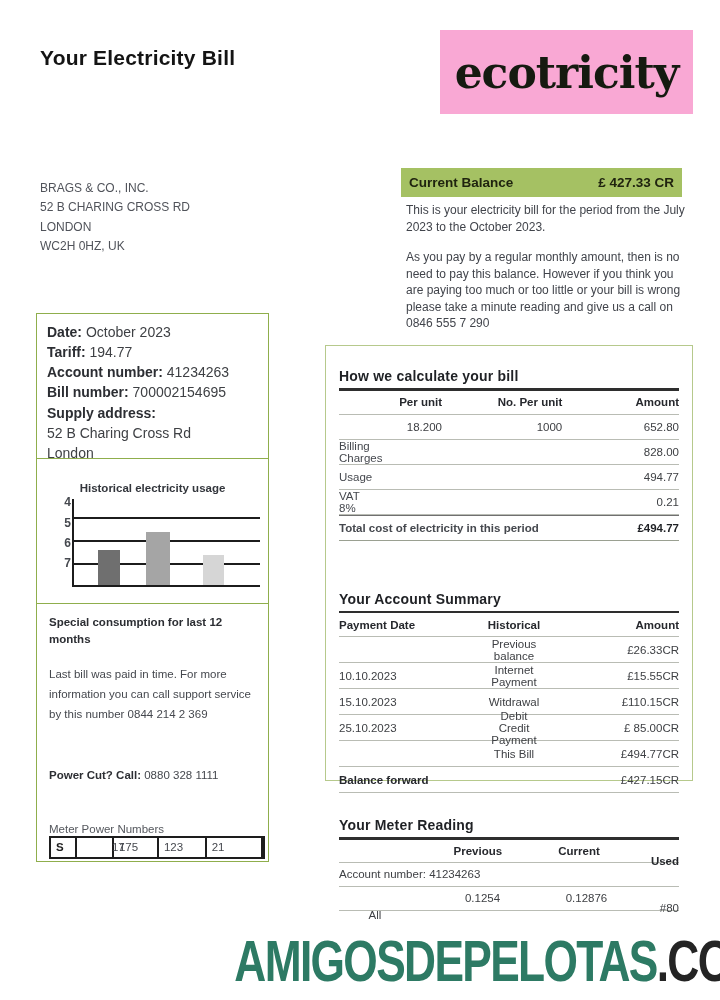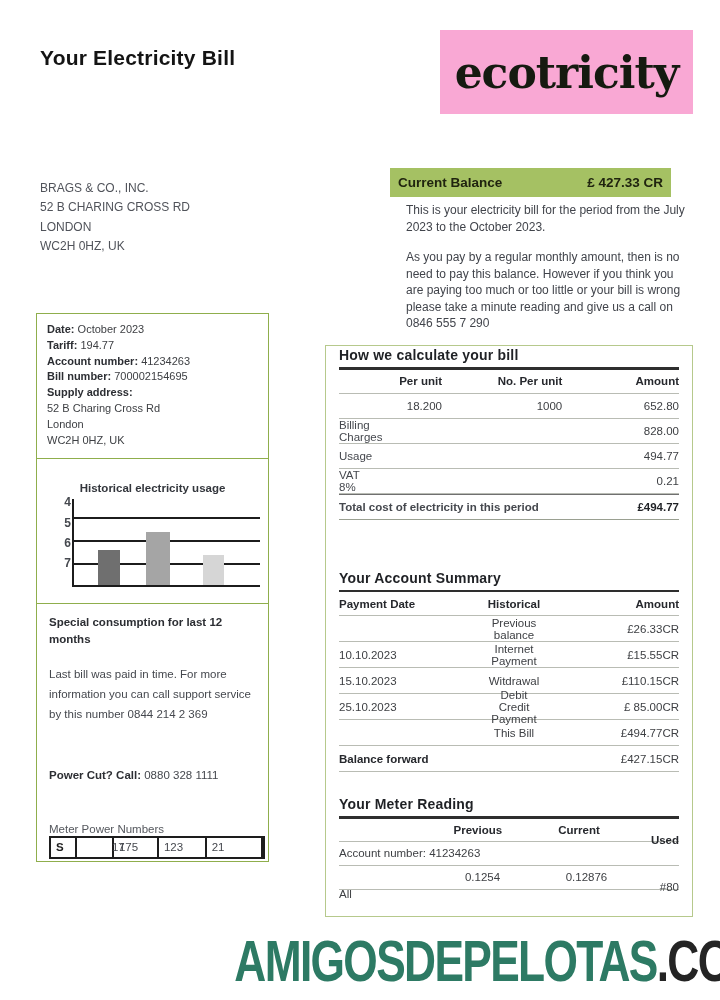--- a/index.html
+++ b/index.html
@@ -30,38 +30,38 @@
   }
 
   
   .cust-address {
     left: 40px; top: 179px; width: 320px;
     font-size: 12px; line-height: 1.62; color: #50535a;
   }
 
   
   .balance-bar {
-    left: 390px; top: 168px; width: 281px; height: 29px;
+    left: 401px; top: 168px; width: 281px; height: 29px;
     display: flex; align-items: center; justify-content: space-between;
     padding: 0 8px;
     font-size: 13.5px; font-weight: bold; color: #20240f;
   }
   .intro-para {
     left: 406px; top: 202px; width: 284px;
     font-size: 12px; line-height: 1.38; color: #41444b;
   }
   .intro-para.second { top: 249px; }
 
   
   .green-box {
     left: 36px; width: 233px;
     border: 1.5px solid #8fae4c;
     background: #fff;
   }
-  .box-info { top: 313px; height: 146px; padding: 8px 10px; font-size: 11px; line-height: 1.44; }
+  .box-info { top: 313px; height: 146px; padding: 8px 10px; font-size: 14px; line-height: 1.44; }
   .box-info .lbl { font-weight: bold; color: #2c2e33; }
   .box-chart { top: 458px; height: 146px; padding: 23px 6px; }
   .box-consumption { top: 603px; height: 259px; padding: 10px 12px; font-size: 11.5px; }
 
   
   .chart-title { text-align: center; font-size: 11.5px; font-weight: bold; color: #33363c; margin-bottom: 5px; }
   .chart-plot {
     position: relative; margin-left: 29px; width: 188px; height: 88px;
     border-left: 2px solid #1c1c1c; border-bottom: 2px solid #1c1c1c;
   }
@@ -84,23 +84,23 @@
   .meter-cell {
     border-right: 2px solid #1d1d1d; display: flex; align-items: center;
     padding-left: 5px; font-size: 11.5px; color: #45484e;
   }
   .meter-cell:last-child { border-right: 2px solid #1d1d1d; }
   .mc-0 { width: 27px; font-weight: bold; color: #1d1d1d; }
   .mc-1 { width: 29px; padding-left: 35px; } .mc-2 { width: 47px; } .mc-3 { width: 50px; } .mc-4 { width: 59px; border-right: none; }
 
   
   .right-box {
-    left: 325px; top: 345px; width: 368px; height: 572px;
+    left: 325px; top: 345px; width: 368px; height: 436px;
     border: 1.5px solid #b6c98c;
-    padding: 1px 13px 0 13px;
+    padding: 22px 13px 0 13px;
   }
   .section-heading { font-size: 14px; font-weight: bold; color: #1f2125; letter-spacing: 0.2px; }
   .heading-rule { height: 2.5px; background: #2e2e2e; margin-top: 4px; }
 
   .trow { display: flex; align-items: center; border-bottom: 1px solid #b9bcb4; gap: 41px; }
 
   
   .calc .trow { height: 25px; font-size: 11.5px; }
   .calc .c1 { flex: 1; text-align: left; color: #45484e; }
   .calc .c2 { width: 72px; text-align: right; }
@@ -114,21 +114,21 @@
   .summary .trow { height: 26px; font-size: 11.5px; }
   .summary .s1 { width: 105px; text-align: left; }
   .summary .s2 { flex: 1; text-align: center; }
   .summary .s3 { width: 95px; text-align: right; }
   .summary .head { font-weight: bold; color: #26282d; height: 24px; }
   .summary .bold { font-weight: bold; color: #26282d; }
 
   
   .meterread { margin-top: 24px; }
   .meterread .trow { height: 24px; font-size: 11.5px; }
-  .meterread .m1 { width: 100px; text-align: left; margin-top: 34px; }
+  .meterread .m1 { width: 100px; text-align: center; margin-top: 34px; }
   .meterread .m2 { width: 85px; text-align: center; }
   .meterread .m3 { width: 90px; text-align: center; }
   .meterread .m4 { flex: 1; text-align: center; margin-top: 20px; }
   .meterread .head { font-weight: bold; color: #26282d; height: 23px; }
   .meterread .span-row { flex: 1; text-align: left; }
 
   
   .watermark {
     left: 0; right: 0; top: 922px; height: 78px;
     display: flex; align-items: center; justify-content: center;

